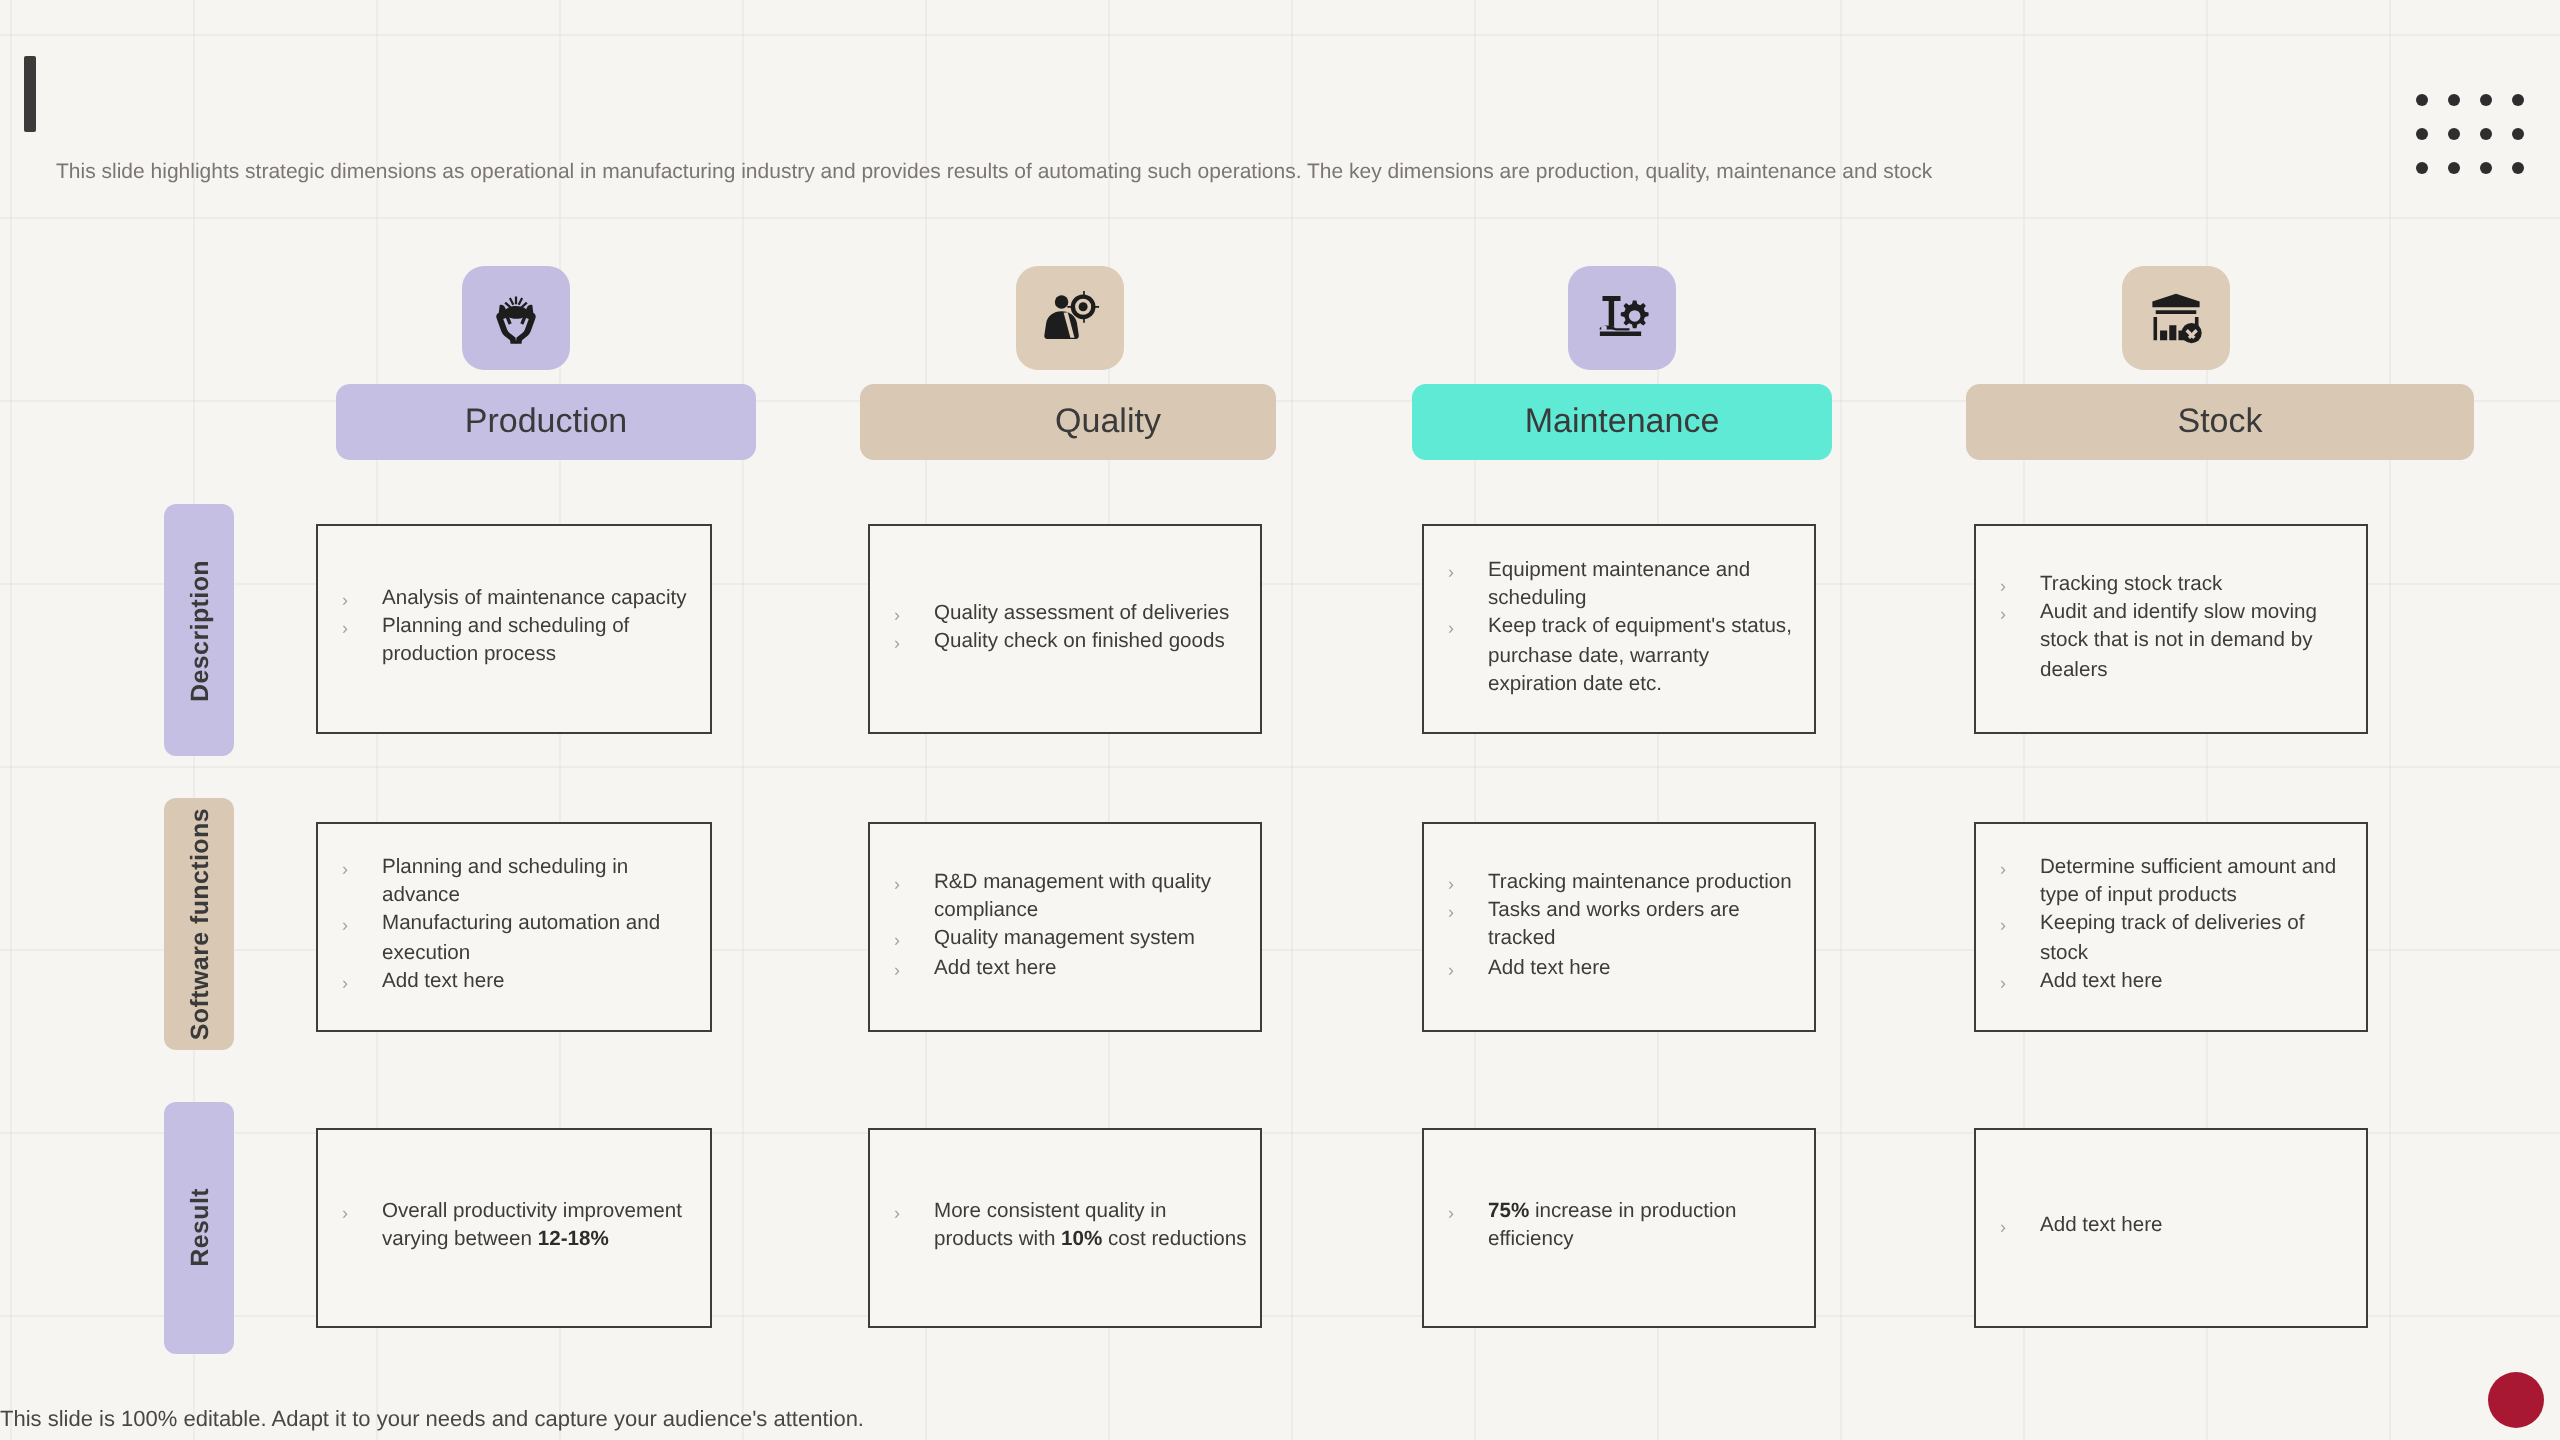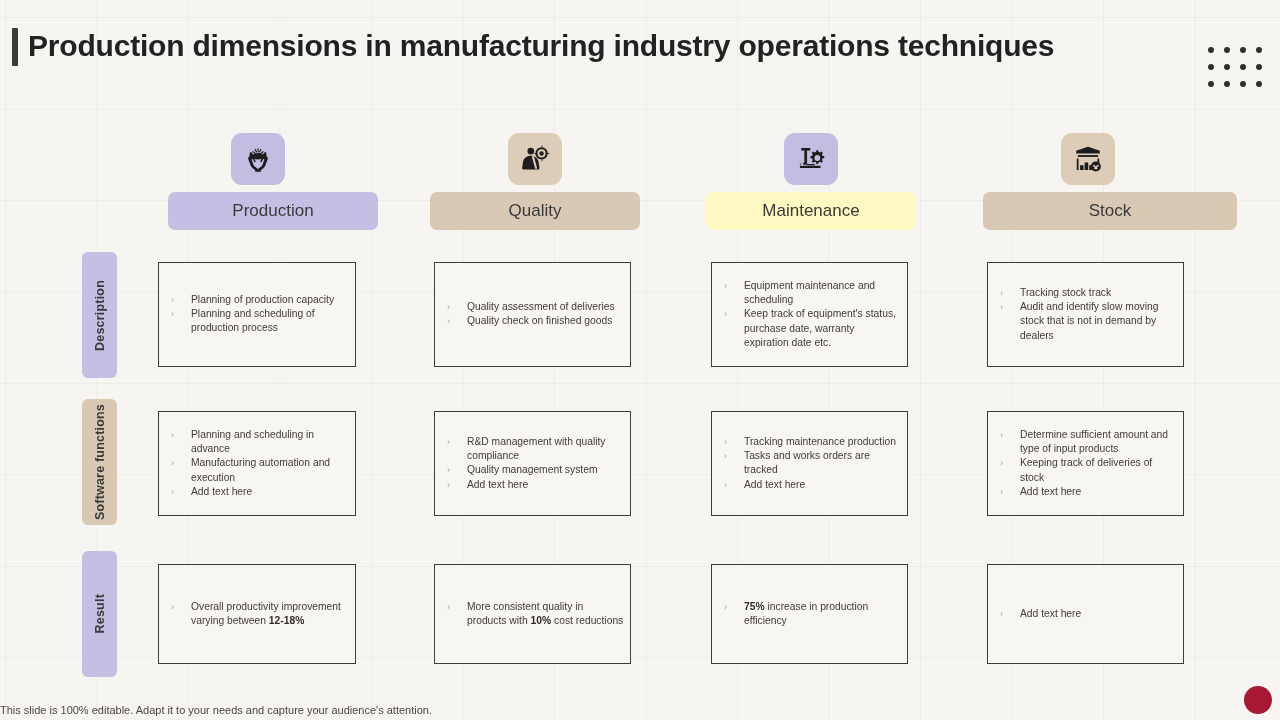--- a/index.html
+++ b/index.html
@@ -187,21 +187,21 @@
   }
 </style>
 </head>
 <body>
 
 <div id="slide-grid"></div>
 
 <div id="slide">
 
   <div class="title-accent"></div>
-  <div class="page-title">Production dimensions in manufacturing industry operations techniques</div>
+  <div class="page-subtitle">This slide highlights strategic dimensions as operational in manufacturing industry and provides results of automating such operations. The key dimensions are production, quality, maintenance and stock</div>
 
   <div class="dot-grid">
     <span></span>
       <span></span>
       <span></span>
       <span></span>
     <span></span>
       <span></span>
       <span></span>
       <span></span>
@@ -265,45 +265,45 @@
     <path d="M22.3 21.9 l4.1 4.1 -1.25 1.25 -4.1-4.1z" fill="#dcccb8"></path>
     <path d="M26.4 21.9 l-4.1 4.1 1.25 1.25 4.1-4.1z" fill="#dcccb8"></path>
   </svg>
         </span>
       </div>
     </div>
   <div id="heads-layer">
       <div class="col-head" style="left: 168px; width: 210px; background: rgb(197, 192, 227);">
         <span>Production</span>
       </div>
-      <div class="col-head" style="left: 430px; width: 210px; background: rgb(217, 200, 180);">
+      <div class="col-head" style="left: 430px; width: 168px; background: rgb(217, 200, 180); padding-left: 40px;">
         <span>Quality</span>
       </div>
-      <div class="col-head" style="left: 706px; width: 210px; background: #fef9c3;">
+      <div class="col-head" style="left: 706px; width: 210px; background: #5eead4;">
         <span>Maintenance</span>
       </div>
       <div class="col-head" style="left: 983px; width: 254px; background: rgb(217, 200, 180);">
         <span>Stock</span>
       </div>
     </div>
   <div id="rowlabels-layer">
       <div class="row-label" style="top: 252px; height: 126px; background: rgb(197, 192, 227);">
         <span>Description</span>
       </div>
       <div class="row-label" style="top: 399px; height: 126px; background: rgb(217, 200, 180);">
         <span>Software functions</span>
       </div>
       <div class="row-label" style="top: 551px; height: 126px; background: rgb(197, 192, 227);">
         <span>Result</span>
       </div>
     </div>
   <div id="cells-layer">
       <div class="cell" style="left: 158px; top: 262px; width: 198px; height: 105px;">
         <ul>
-          <li><span class="chev">›</span><span>Planning of production capacity</span></li>
+          <li><span class="chev">›</span><span>Analysis of maintenance capacity</span></li>
           <li><span class="chev">›</span><span>Planning and scheduling of production process</span></li>
         </ul>
       </div>
       <div class="cell" style="left: 434px; top: 262px; width: 197px; height: 105px;">
         <ul>
           <li><span class="chev">›</span><span>Quality assessment of deliveries</span></li>
           <li><span class="chev">›</span><span>Quality check on finished goods</span></li>
         </ul>
       </div>
       <div class="cell" style="left: 711px; top: 262px; width: 197px; height: 105px;">

